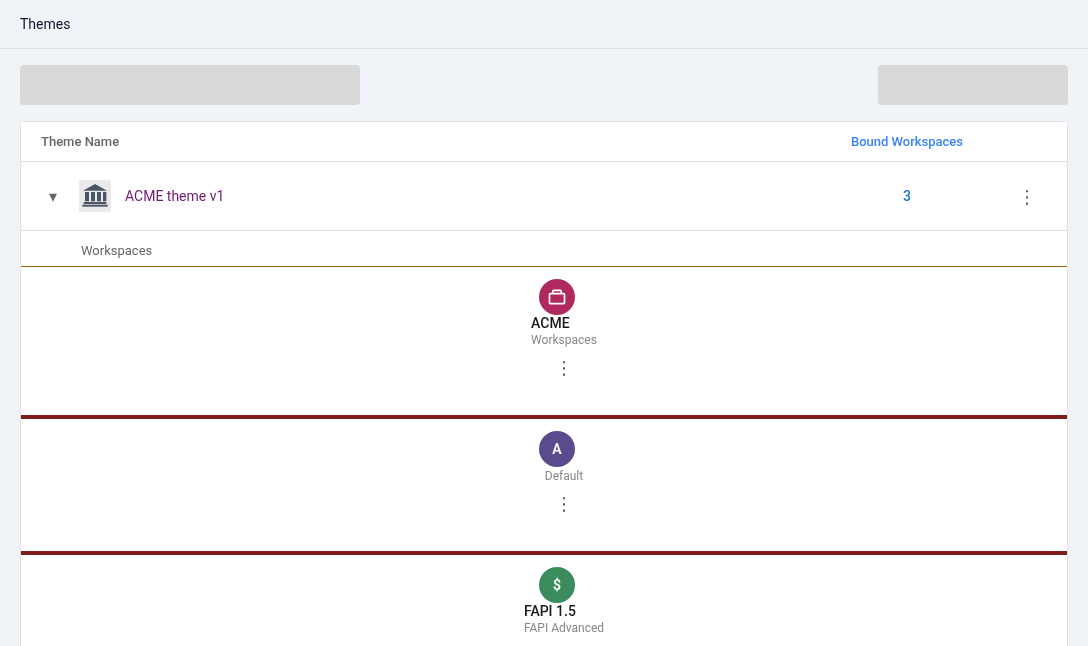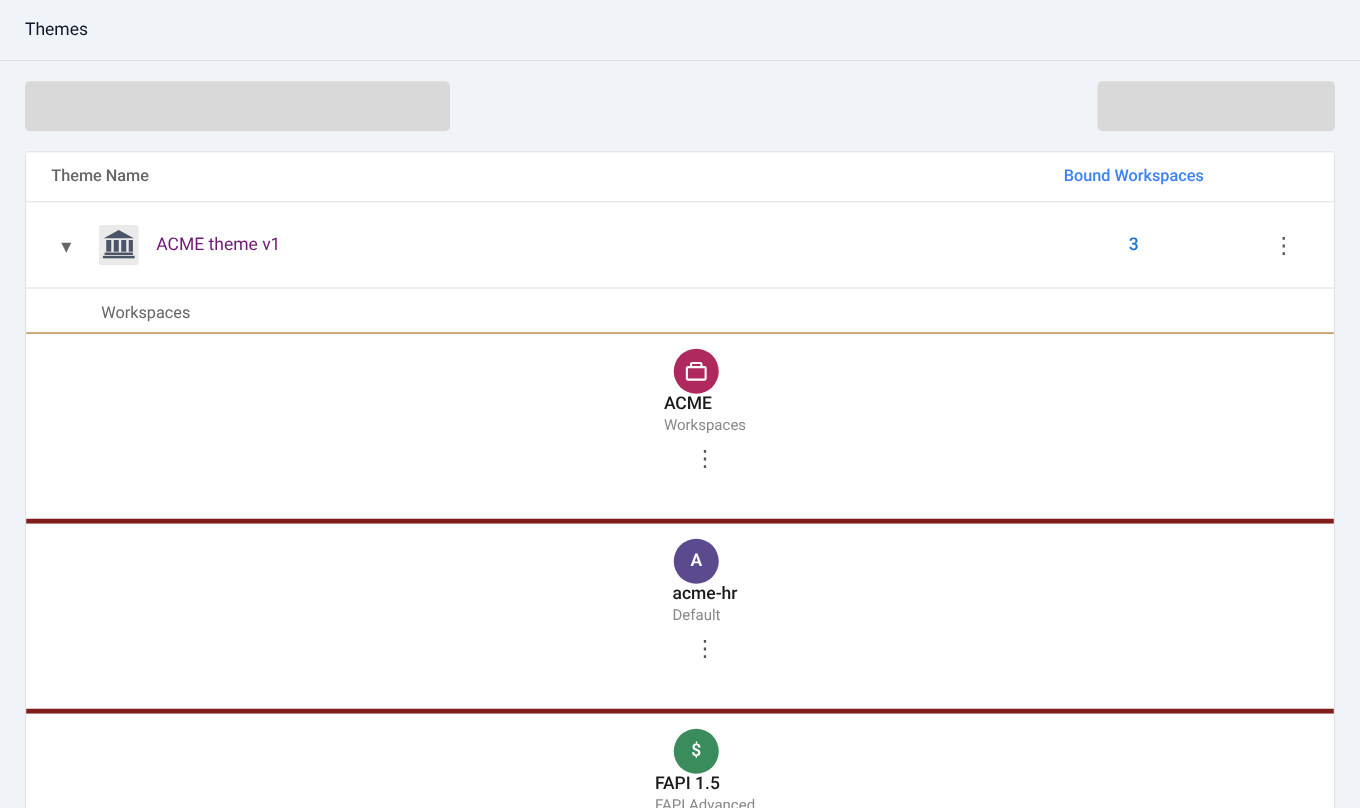--- a/index.html
+++ b/index.html
@@ -292,21 +292,20 @@
         <div class="workspace-type">Workspaces</div>
       </div>
       <div class="more-btn">⋮</div>
     </div>
 
     <div class="workspace-row">
       <div class="workspace-avatar" style="background-color: #5c4a8f;">
         <span>A</span>
       </div>
       <div class="workspace-info">
-        <div class="workspace-name">acme-hr</div>
         <div class="workspace-type">Default</div>
       </div>
       <div class="more-btn">⋮</div>
     </div>
 
     <div class="workspace-row">
       <div class="workspace-avatar" style="background-color: #3a8c5c;">
         <span>$</span>
       </div>
       <div class="workspace-info">

